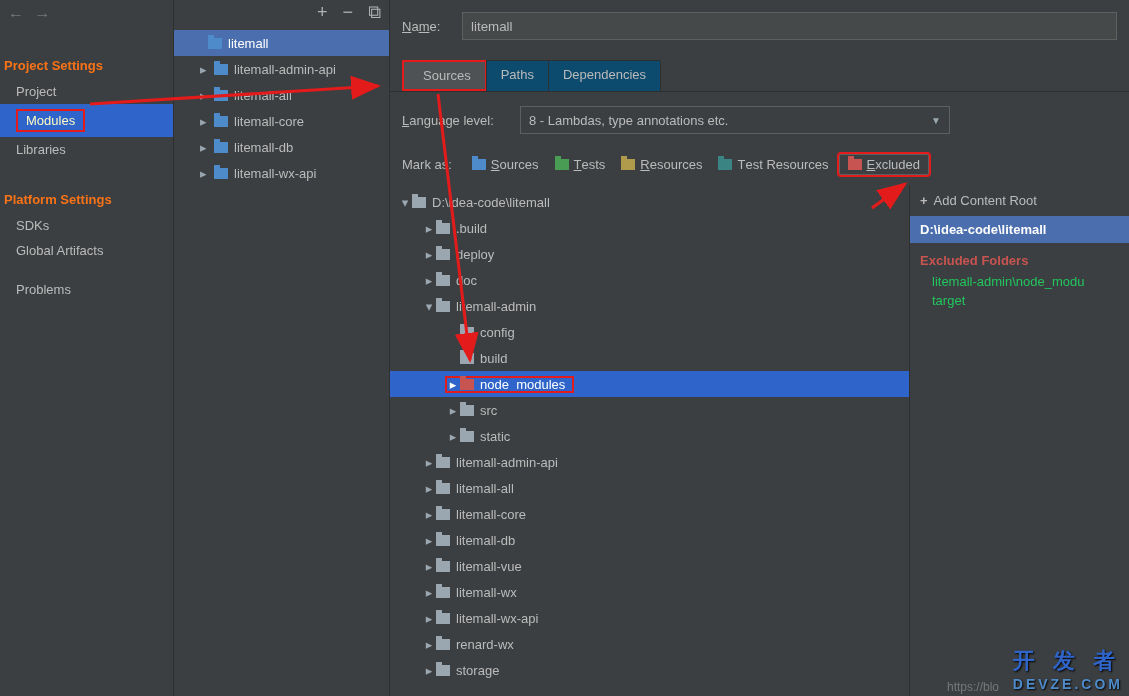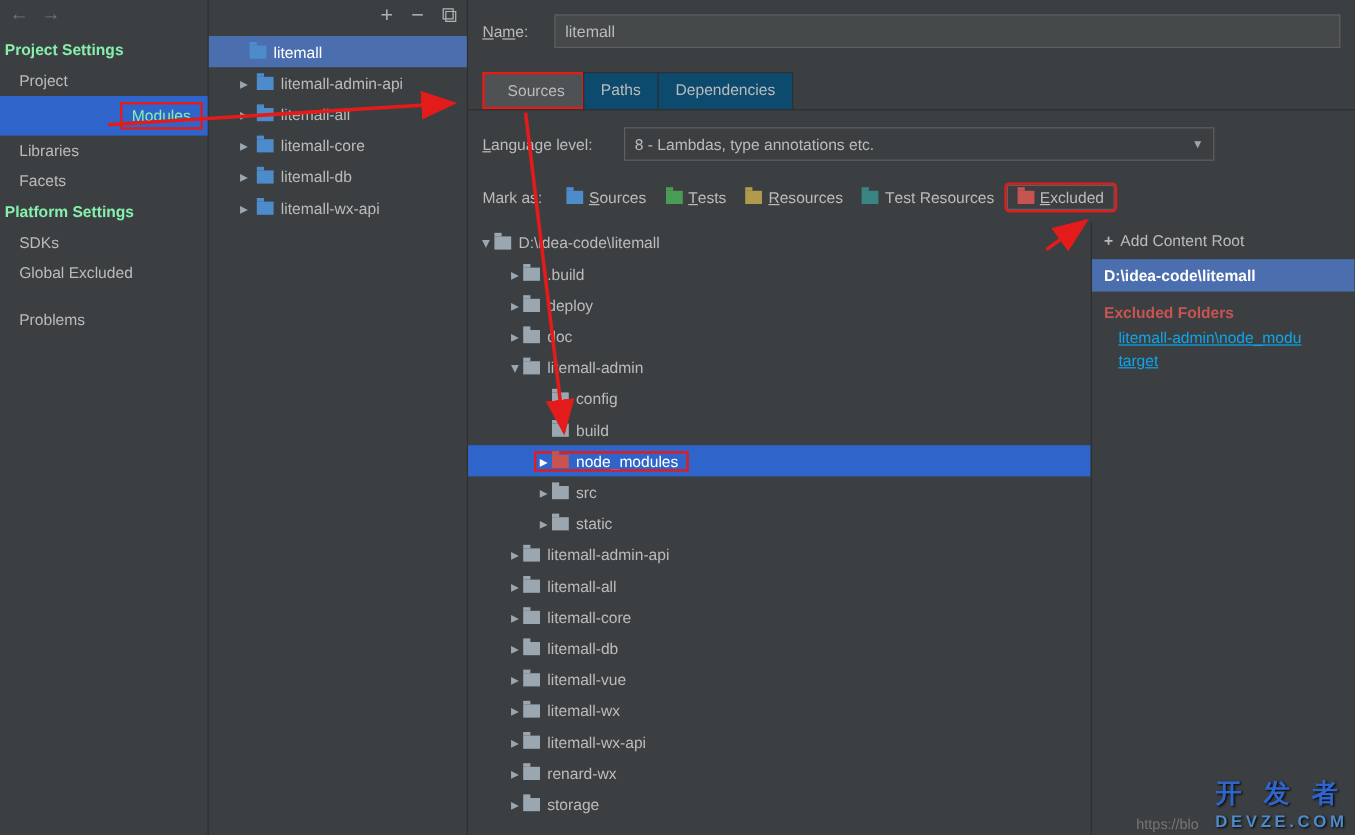--- a/index.html
+++ b/index.html
@@ -3,23 +3,23 @@
 <meta charset="utf-8">
 <style>
   * { box-sizing: border-box; margin: 0; padding: 0; font-family: "Segoe UI", Arial, sans-serif; }
   body { width: 1129px; height: 696px; background: #3c3f41; color: #bbbbbb; font-size: 13px; overflow: hidden; position: relative; }
   .root { display: flex; height: 100%; }
 
   
   .sidebar-left { width: 174px; background: #3c3f41; border-right: 1px solid #2d2f30; }
   .nav-arrows { height: 28px; padding: 4px 8px; font-size: 16px; color: #777; }
   .nav-arrows span { margin-right: 6px; }
-  .section-head { padding: 6px 4px; font-size: 13px; color: #86efac; font-weight: bold; }
+  .section-head { padding: 6px 4px; font-size: 13px; color: #f97316; font-weight: bold; margin-top: 24px; }
   .sidebar-item { padding: 5px 4px 5px 16px; cursor: pointer; }
-  .sidebar-item.selected { background: #2f65ca; color: #86efac; text-align: right; }
+  .sidebar-item.selected { background: #2f65ca; color: #fef9c3; }
   .hl { border: 2px solid #e41b1b; display: inline-block; padding: 2px 8px; }
 
   
   .mod-col { width: 216px; background: #3c3f41; border-right: 1px solid #2d2f30; }
   .mod-toolbar { height: 28px; text-align: right; padding: 2px 8px; font-size: 18px; color: #afb1b3; }
   .mod-toolbar span { margin-left: 10px; cursor: pointer; }
   .mod-tree { padding: 2px 0; }
   .mod-row { height: 26px; display: flex; align-items: center; padding-left: 20px; cursor: pointer; white-space: nowrap; }
   .mod-row .arrow { width: 14px; color: #9aa7b0; }
   .mod-row .mod-ico { width: 14px; height: 11px; background: #4e8bca; margin-right: 6px; position: relative; }
@@ -38,21 +38,21 @@
 
   .tabs-row { display: flex; margin: 16px 0 0 12px; }
   .tab { padding: 6px 14px; background: #0c4a6e; border: 1px solid #2d2f30; border-bottom: none; margin-right: -1px; cursor: pointer; }
   .tab.active { background: #4e5254; }
   .hl2 { border: 2px solid #e41b1b; padding-left: 19px; }
   .tab-strip { height:1px; background:#2d2f30; margin: 0; }
 
   .lang-row { display:flex; align-items:center; padding: 14px 12px; }
   .lang-row label { width: 118px; }
   .lang-row label .ul { text-decoration: underline; }
-  .combo { flex:none; width: 492px; height: 28px; background:#3c3f41; border:1px solid #5e6060; padding: 0 8px; display:flex; align-items:center; justify-content:space-between; cursor:pointer; }
+  .combo { flex:none; width: 430px; height: 28px; background:#3c3f41; border:1px solid #5e6060; padding: 0 8px; display:flex; align-items:center; justify-content:space-between; cursor:pointer; }
   .combo .caret { font-size: 10px; color:#9aa7b0; }
 
   .mark-row { display:flex; align-items:center; padding: 6px 12px 10px 12px; gap: 4px; }
   .mark-row .lbl { margin-right: 10px; }
   .mark-btn { display:flex; align-items:center; padding: 2px 6px; cursor:pointer; font-size:13px; }
   .mark-btn .sw { width:14px; height:11px; margin-right:5px; position:relative; }
   .mark-btn .sw::before{content:"";position:absolute;top:-3px;left:0;width:6px;height:3px;background:inherit;}
   .sw-blue{background:#4e8bca;} .sw-blue::before{background:#4e8bca;}
   .sw-green{background:#499c54;} .sw-green::before{background:#499c54;}
   .sw-yel{background:#b09a4b;} .sw-yel::before{background:#b09a4b;}
@@ -74,21 +74,21 @@
   .ft-row.sel { background:#2f65ca; color:#fff; }
   .ft-row.sel .ft-arrow{color:#fff;}
   .hl4 { outline:2px solid #e41b1b; outline-offset:-1px; }
   .ind0{padding-left:8px;} .ind1{padding-left:32px;} .ind2{padding-left:56px;}
 
   .right-panel { width:220px; border-left:1px solid #2d2f30; background:#3c3f41; padding:0; overflow:hidden; }
   .add-root { padding: 8px 10px; cursor:pointer; display:flex; align-items:center; }
   .add-root .plus { font-weight:bold; margin-right:6px; }
   .root-path { background:#4b6eaf; color:#fff; padding:6px 10px; font-weight:bold; white-space:nowrap; overflow:hidden; }
   .excl-head { color:#c75450; font-weight:bold; padding:10px 10px 4px 10px; }
-  .excl-item { color:#0ea5e9; padding:2px 10px 2px 22px; cursor:pointer; white-space:nowrap; overflow:hidden;text-decoration:underline; }
+  .excl-item { color:#22c55e; padding:2px 10px 2px 22px; cursor:pointer; white-space:nowrap; overflow:hidden; }
 
   
   .overlay { position:absolute; inset:0; pointer-events:none; }
 
   .watermark { position:absolute; right:6px; bottom:4px; color:#2f65ca; font-size:22px; font-weight:bold; letter-spacing:6px; text-shadow:1px 1px 2px #000; pointer-events:none; }
   .watermark .sub { display:block; font-size:14px; letter-spacing:3px; color:#4e8bca; }
   .footer-link { position:absolute; right:130px; bottom:2px; font-size:12px; color:#777; pointer-events:none; }
 </style>
 </head>
 <body>
@@ -99,24 +99,23 @@
     <div class="nav-arrows">
       <span>←</span>
       <span>→</span>
     </div>
     <div class="section-head">Project Settings</div>
     <div class="sidebar-item">Project</div>
     <div class="sidebar-item selected">
       <span class="hl">Modules</span>
     </div>
     <div class="sidebar-item">Libraries</div>
-    <div class="sidebar-item">Facets</div>
     <div class="section-head">Platform Settings</div>
     <div class="sidebar-item">SDKs</div>
-    <div class="sidebar-item">Global Excluded</div>
+    <div class="sidebar-item">Global Artifacts</div>
     <div style="height:14px"></div>
     <div class="sidebar-item">Problems</div>
   </div>
 
   <div class="mod-col">
     <div class="mod-toolbar">
       <span>+</span>
       <span>−</span>
       <span>⧉</span>
     </div>

